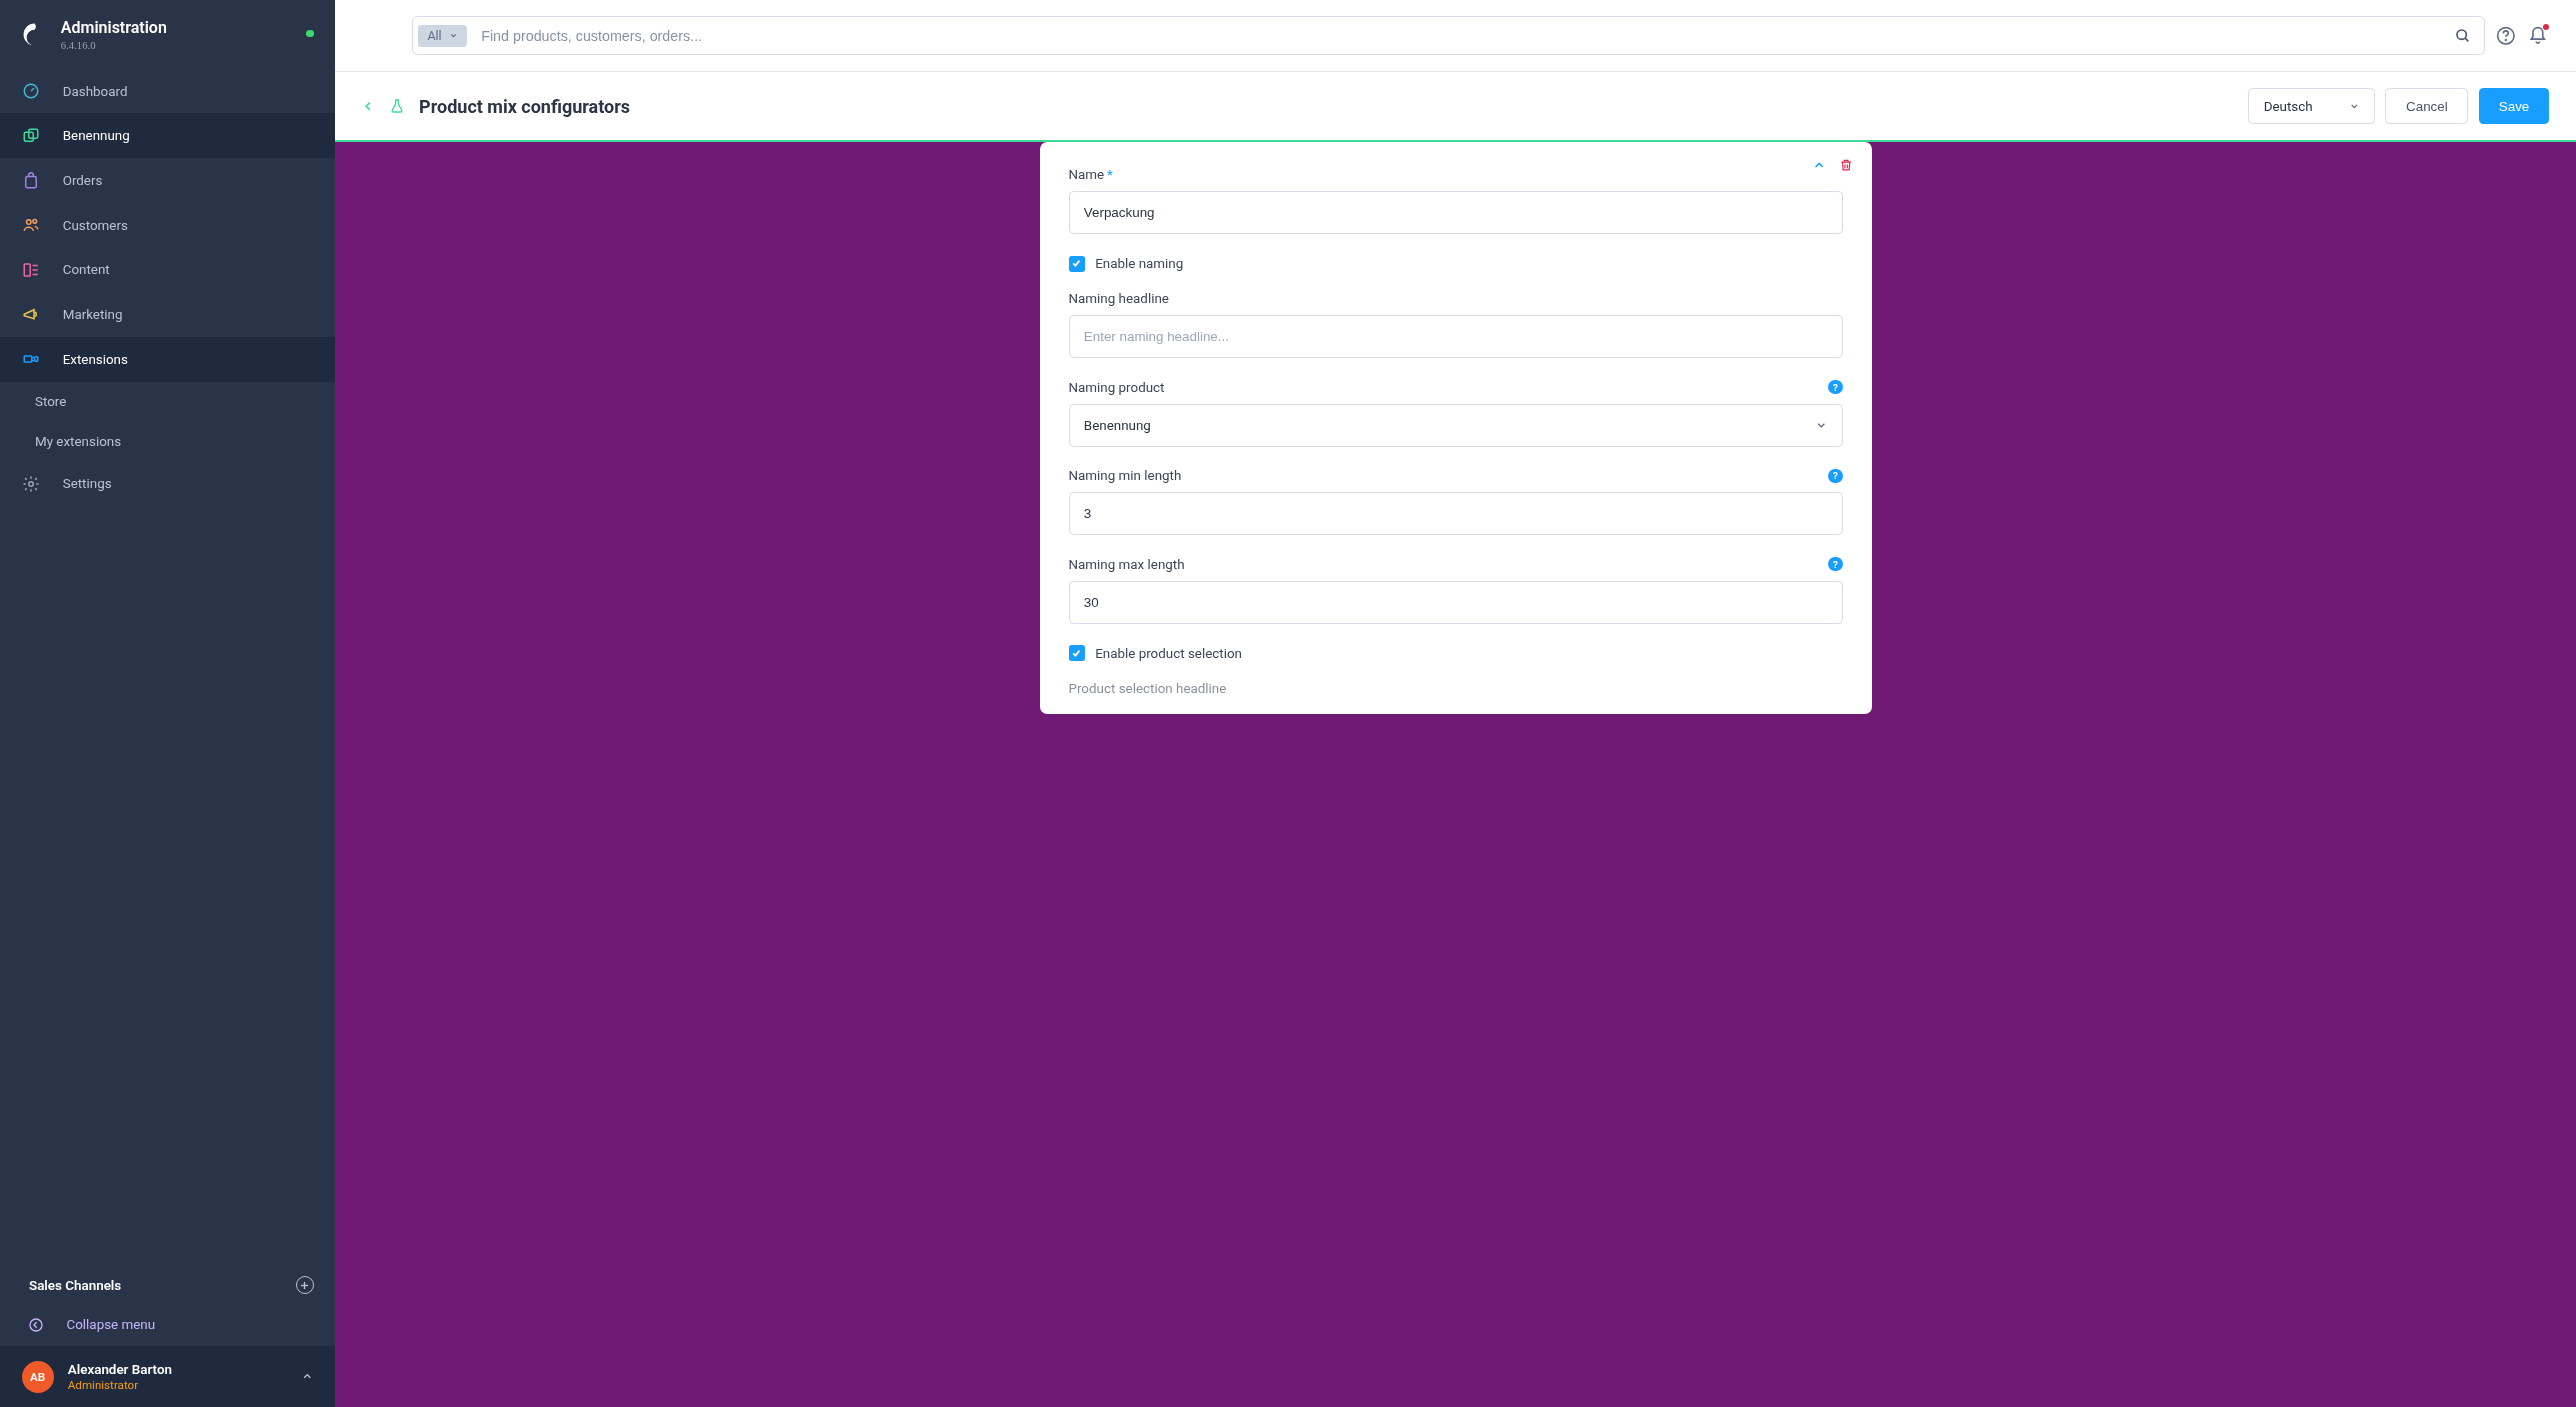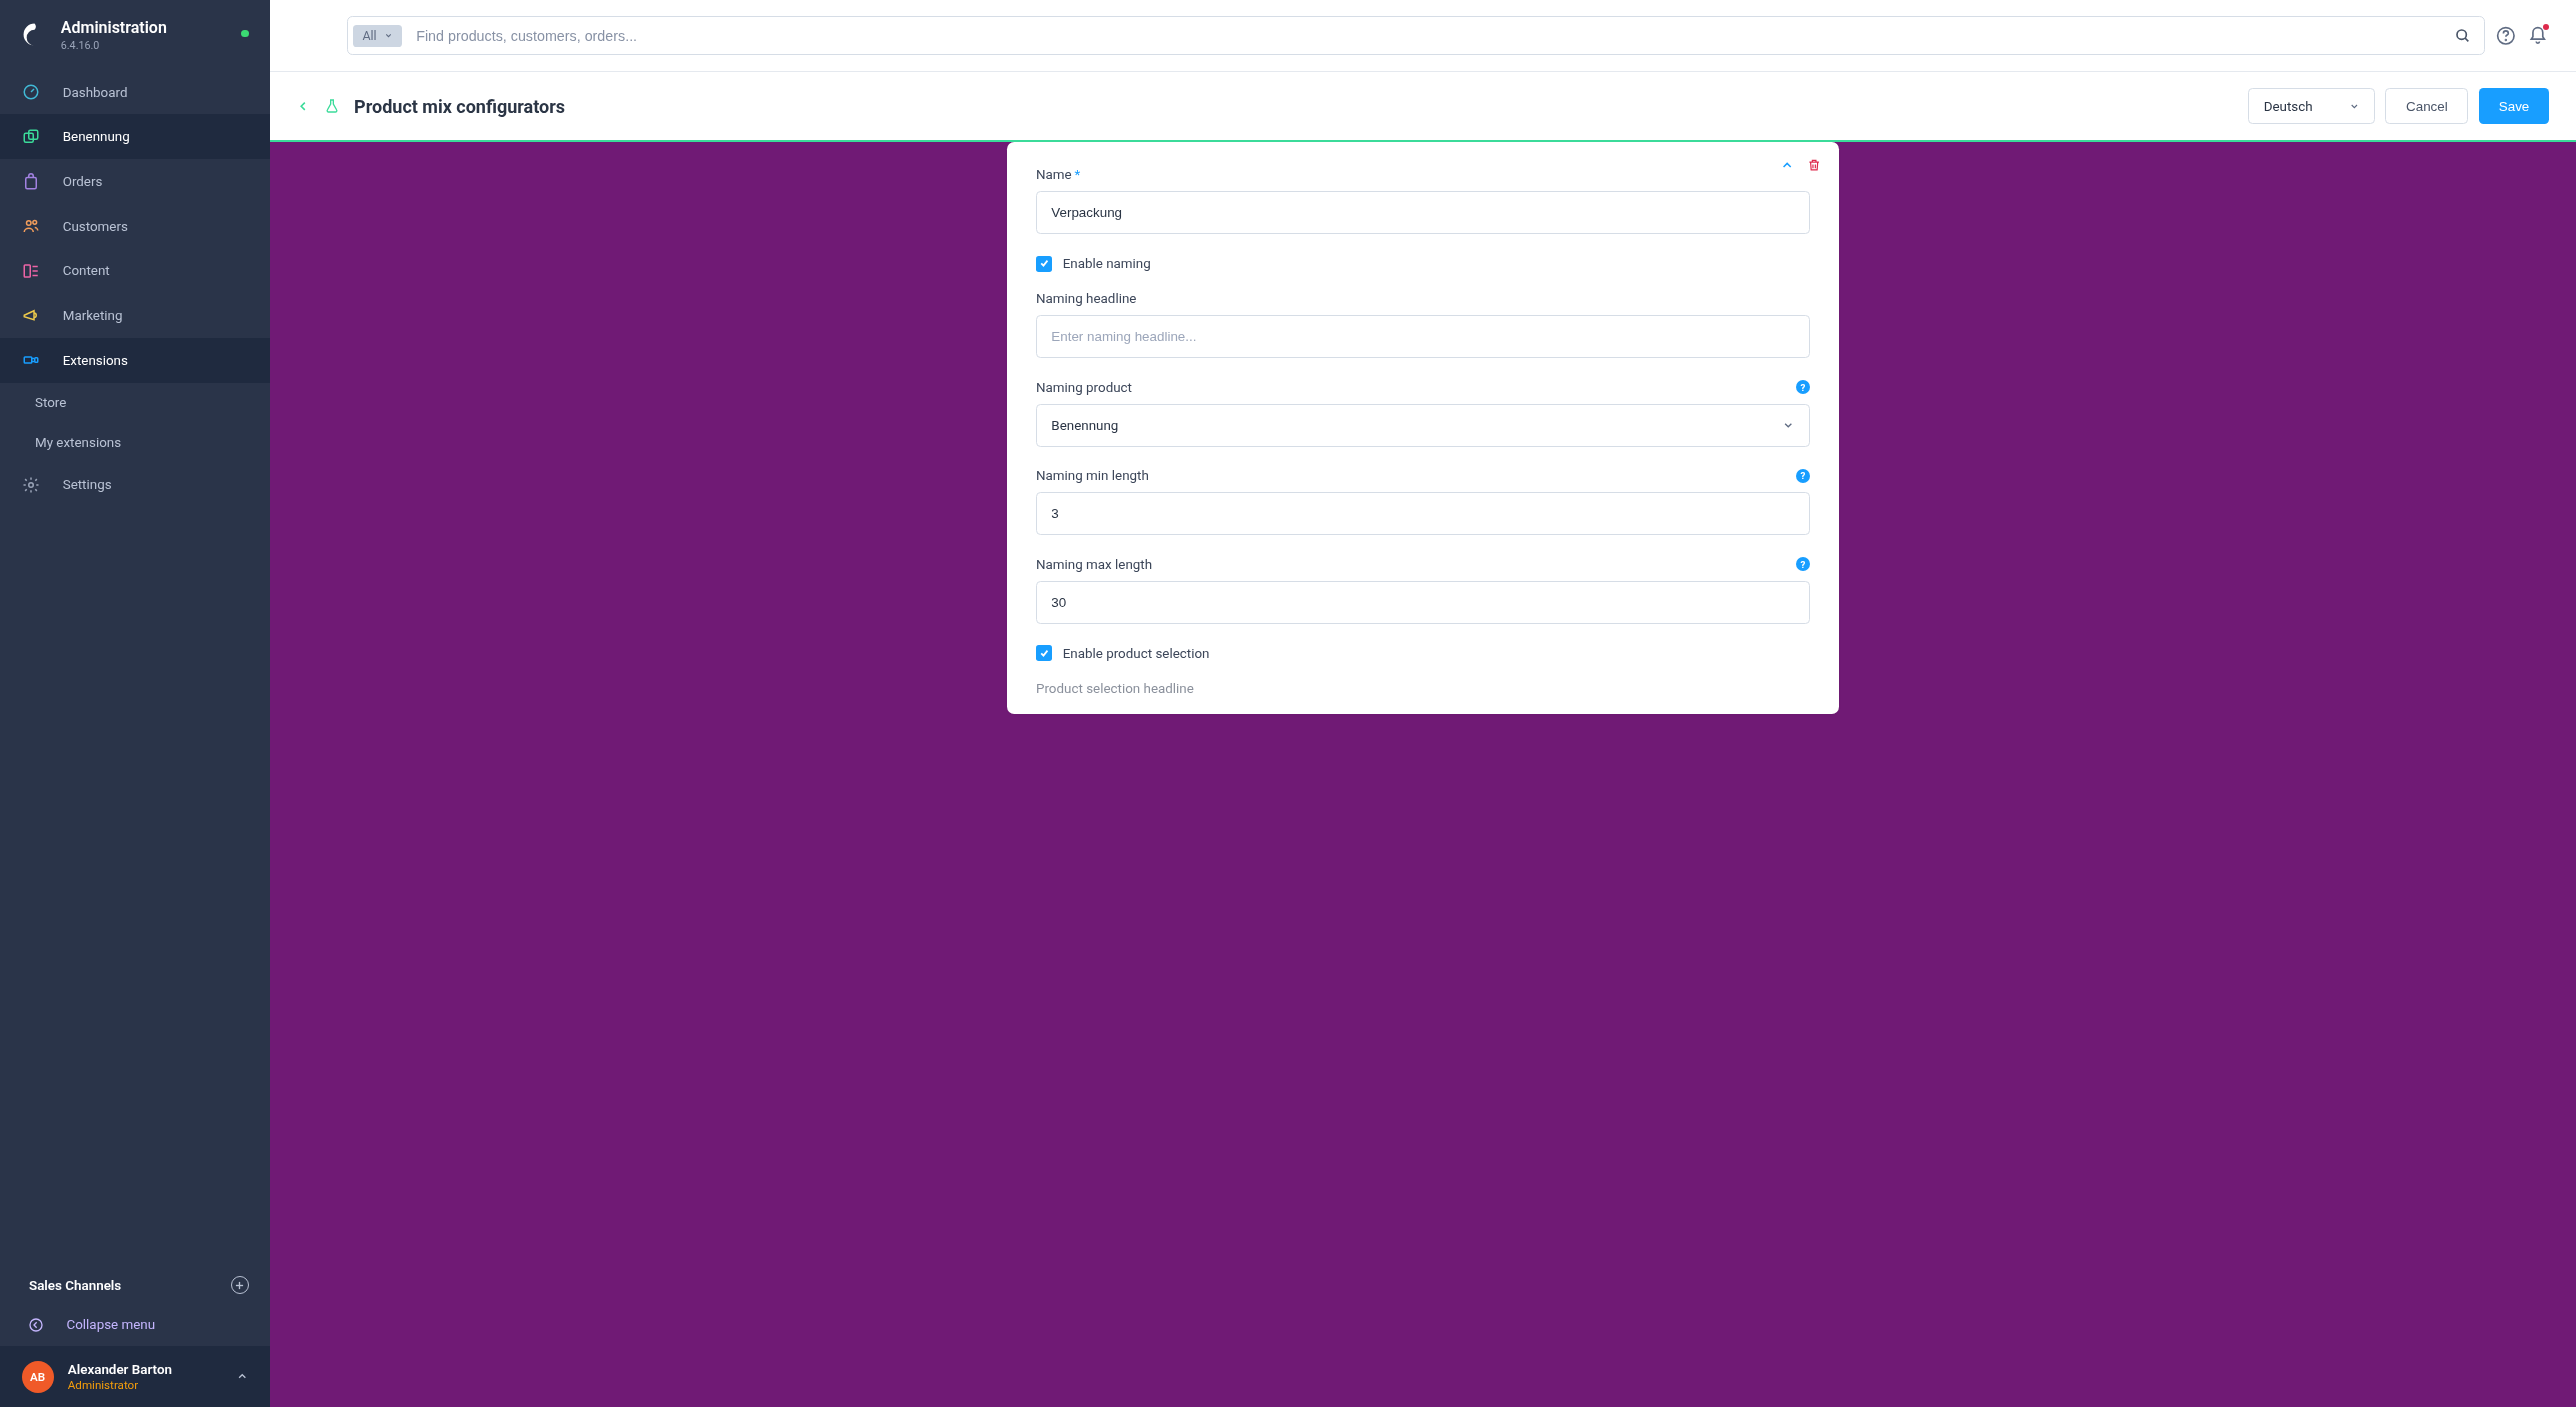--- a/index.html
+++ b/index.html
@@ -1,24 +1,24 @@
 <!DOCTYPE html>
 <html style="font-size:14.3px"><head>
 <meta charset="utf-8">
 <style>
 * { box-sizing: border-box; margin: 0; padding: 0; }
 body { font-family: -apple-system, BlinkMacSystemFont, "Segoe UI", Roboto, sans-serif; font-size: 12.5px; color: #2b3545; background: #f5f7f9; overflow: hidden; }
 .app { display: flex; height: 100vh; width: 100vw; }
 
 
-.sidebar { width: 270px; background: #2a3449; color: #fff; display: flex; flex-direction: column; flex-shrink: 0; }
+.sidebar { width: 335px; background: #2a3449; color: #fff; display: flex; flex-direction: column; flex-shrink: 0; }
 .sidebar-header { display: flex; align-items: center; padding: 18px 18px 18px 21.5px; position: relative; }
 .sidebar-logo { width: 25px; height: 25px; margin-right: 14.3px; }
 .sidebar-title { font-size: 16px; font-weight: 600; }
-.sidebar-version { font-size: 10.7px; color: #9aa4b8; margin-top: 1.8px; }
+.sidebar-version { font-size: 10.7px; color: #9aa4b8; margin-top: 1.8px; font-family: Liberation Serif, serif; }
 .status-dot { width: 7.2px; height: 7.2px; background: #3bdb73; border-radius: 50%; position: absolute; right: 21.5px; top: 30px; }
 
 .nav { flex: 1; overflow-y: auto; }
 .nav-item { display: flex; align-items: center; padding: 12.5px 21.5px; color: #b9c2d4; cursor: pointer; font-size: 13.4px; }
 .nav-item.active { background: #1f2a3f; color: #fff; }
 .nav-icon { width: 19.7px; height: 19.7px; margin-right: 21.5px; display: flex; align-items: center; justify-content: center; flex-shrink: 0; }
 .nav-sub { padding-left: 35px; }
 
 .sales-channels { padding: 18px 21.5px 9px 29px; display: flex; align-items: center; justify-content: space-between; color: #fff; font-weight: 600; font-size: 13.4px; }
 .plus-circle { width: 18px; height: 18px; border: 1.8px solid #b9c2d4; border-radius: 50%; display: flex; align-items: center; justify-content: center; font-size: 12.5px; color: #b9c2d4; cursor: pointer; }

